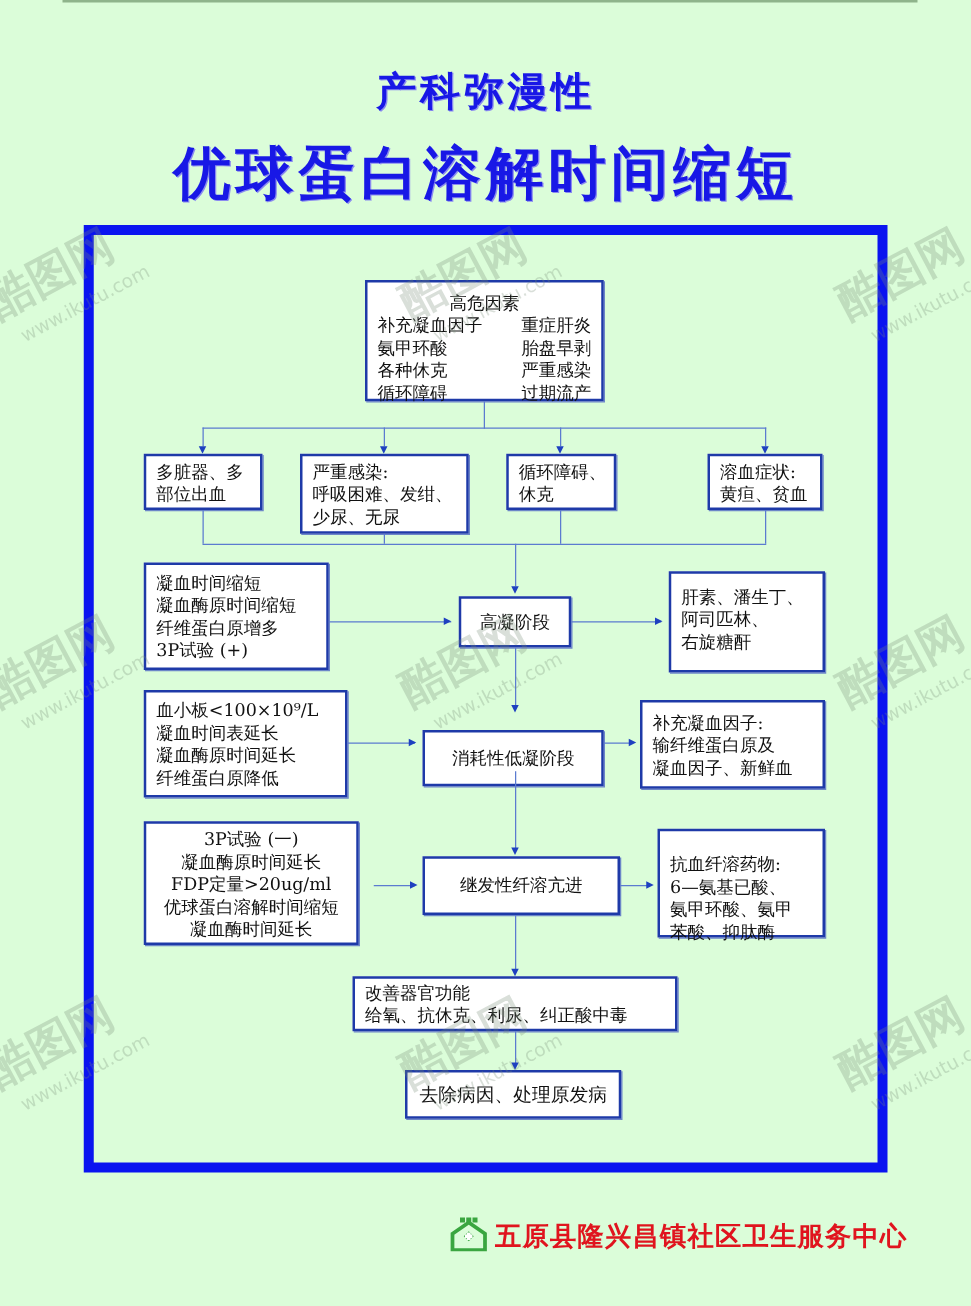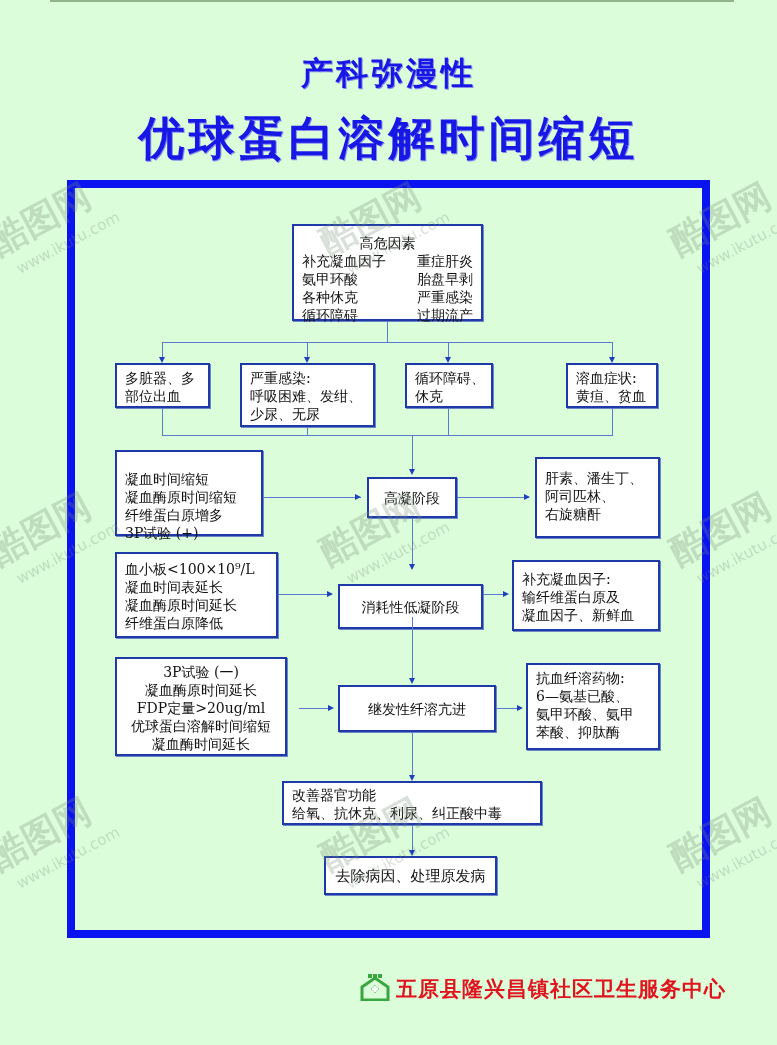--- a/index.html
+++ b/index.html
@@ -87,21 +87,21 @@
 黄疸、贫血</div>
 
 <div class="line" style="left:162px; top:408px; width:1px; height:27px;"></div>
 <div class="line" style="left:307px; top:427px; width:1px; height:8px;"></div>
 <div class="line" style="left:448px; top:408px; width:1px; height:27px;"></div>
 <div class="line" style="left:612px; top:408px; width:1px; height:27px;"></div>
 <div class="line" style="left:162px; top:435px; width:451px; height:1px;"></div>
 <div class="line" style="left:412px; top:435px; width:1px; height:34px;"></div>
 <div class="arrow ad" style="left:409px; top:469px;"></div>
 
-<div class="box" style="left:115px; top:450px; width:148px; height:86px; padding-top:18px;">凝血时间缩短
+<div class="box" style="left:115px; top:450px; width:148px; height:86px; padding-top:6px;">凝血时间缩短
 凝血酶原时间缩短
 纤维蛋白原增多
 3P试验 (+)</div>
 <div class="box center" style="left:367px; top:477px; width:90px; height:41px;">高凝阶段</div>
 <div class="box" style="left:535px; top:457px; width:125px; height:81px; padding-top:10px;">肝素、潘生丁、
 阿司匹林、
 右旋糖酐</div>
 <div class="line" style="left:263px; top:497px; width:98px; height:1px;"></div>
 <div class="arrow ar" style="left:355px; top:494px;"></div>
 <div class="line" style="left:457px; top:497px; width:72px; height:1px;"></div>
@@ -123,21 +123,21 @@
 <div class="arrow ar" style="left:503px; top:591px;"></div>
 <div class="line" style="left:412px; top:617px; width:1px; height:62px;"></div>
 <div class="arrow ad" style="left:409px; top:678px;"></div>
 
 <div class="box" style="left:115px; top:657px; width:172px; height:99px; padding-top:4px;text-align:center;">3P试验 (一)
 凝血酶原时间延长
 FDP定量&gt;20ug/ml
 优球蛋白溶解时间缩短
 凝血酶时间延长</div>
 <div class="box center" style="left:338px; top:685px; width:158px; height:47px;">继发性纤溶亢进</div>
-<div class="box" style="left:526px; top:663px; width:134px; height:87px; padding-top:4px;">抗血纤溶药物:
+<div class="box" style="left:526px; top:663px; width:134px; height:87px; padding-top:18px;">抗血纤溶药物:
 6—氨基已酸、
 氨甲环酸、氨甲
 苯酸、抑肽酶</div>
 <div class="line" style="left:299px; top:708px; width:33px; height:1px;"></div>
 <div class="arrow ar" style="left:328px; top:705px;"></div>
 <div class="line" style="left:496px; top:708px; width:24px; height:1px;"></div>
 <div class="arrow ar" style="left:517px; top:705px;"></div>
 <div class="line" style="left:412px; top:732px; width:1px; height:44px;"></div>
 <div class="arrow ad" style="left:409px; top:775px;"></div>
 

